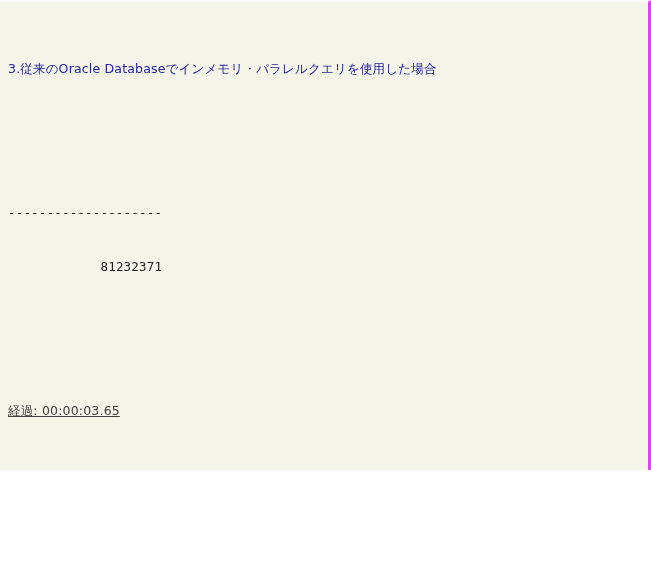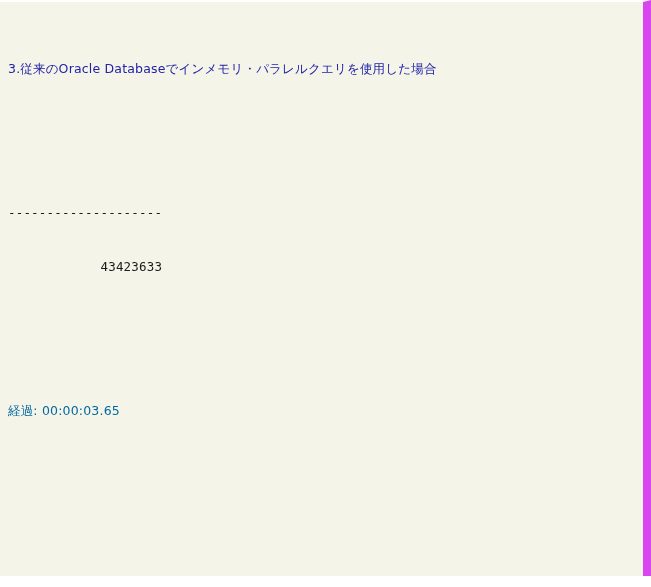--- a/index.html
+++ b/index.html
@@ -10,25 +10,25 @@
   body {
     width: 651px;
     height: 587px;
     background: #ffffff;
     font-family: "DejaVu Sans Mono", "Liberation Mono", monospace;
     overflow: hidden;
   }
   #screen {
     position: relative;
     width: 651px;
-    height: 576px;
+    height: 470px;
     box-sizing: border-box;
     background: #f4f4e8;
     border-top: 2px solid #ffffff;
-    border-right: 8px solid #d946ef;
+    border-right: 3px solid #d946ef;
     overflow: hidden;
   }
   .console {
     position: absolute;
     left: 8px;
     top: 4px;
     right: 0;
     font-size: 12.5px;
     line-height: 18px;
     white-space: pre;
@@ -59,25 +59,25 @@
 <body>
 
 <div id="screen" style="background: rgb(244, 244, 232);">
   <div class="console" style="color: rgb(28, 28, 28);">
 
     <div class="line title jp-run" style="color: rgb(34, 34, 168);">3.従来のOracle Databaseでインメモリ・パラレルクエリを使用した場合</div>
 
     <div class="blank"></div>
 
     <div class="line">--------------------</div>
-    <div class="line">            43423633</div>
+    <div class="line">            81232371</div>
 
     <div class="blank"></div>
 
-    <div class="line elapsed jp-run" style="color: #0369a1;">経過: 00:00:03.65</div>
+    <div class="line elapsed jp-run" style="color: #404040; text-decoration: underline;">経過: 00:00:03.65</div>
 
     <div class="blank"></div>
     
 
     
 
     
 
     
     

